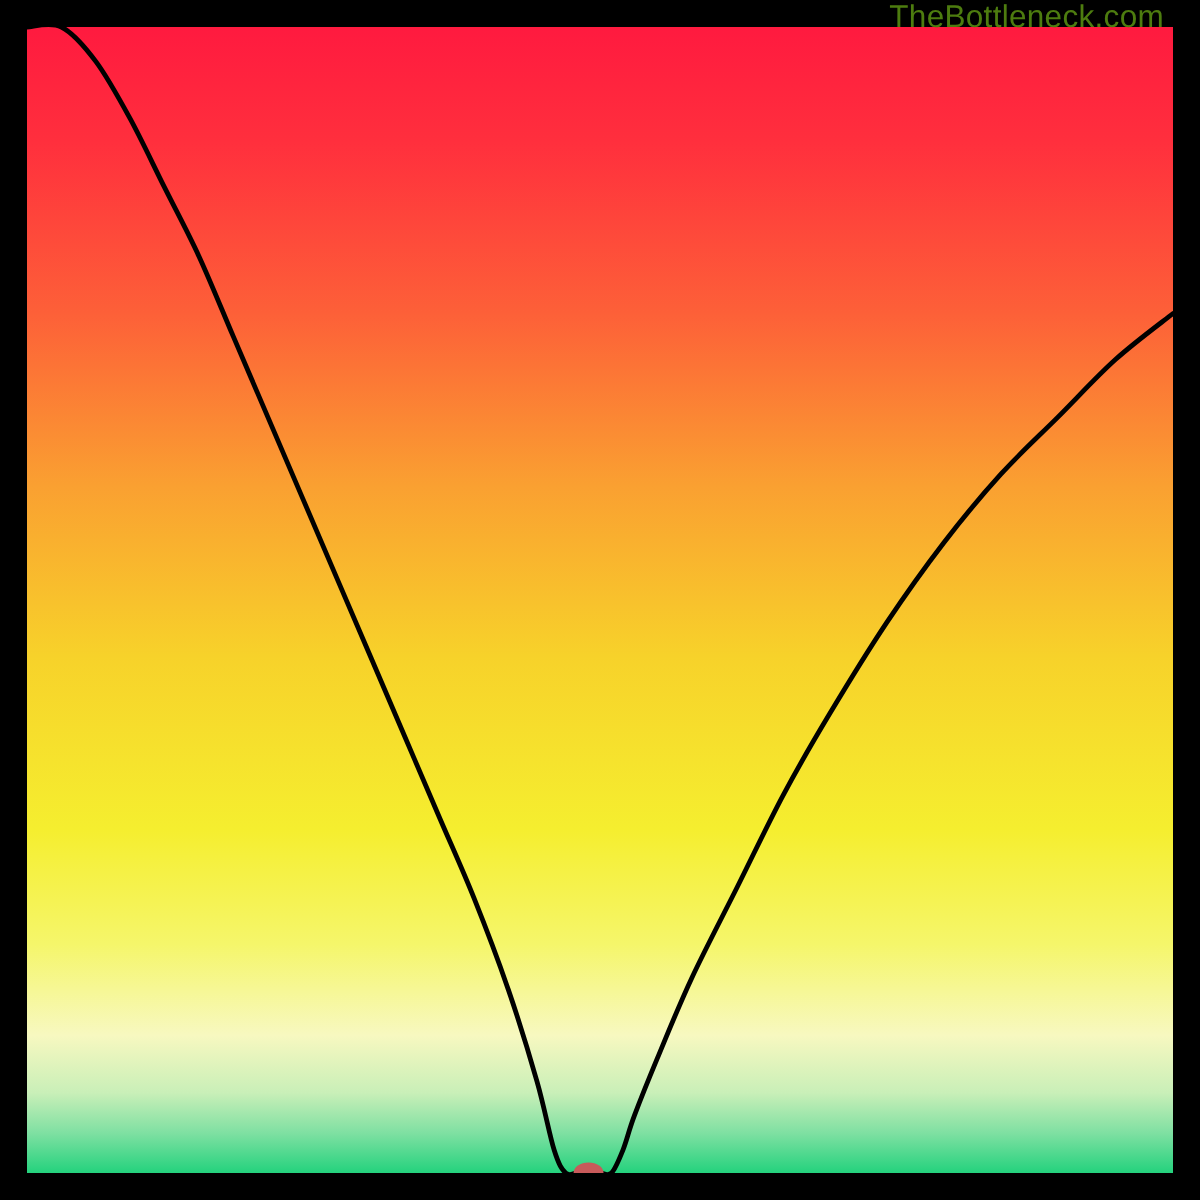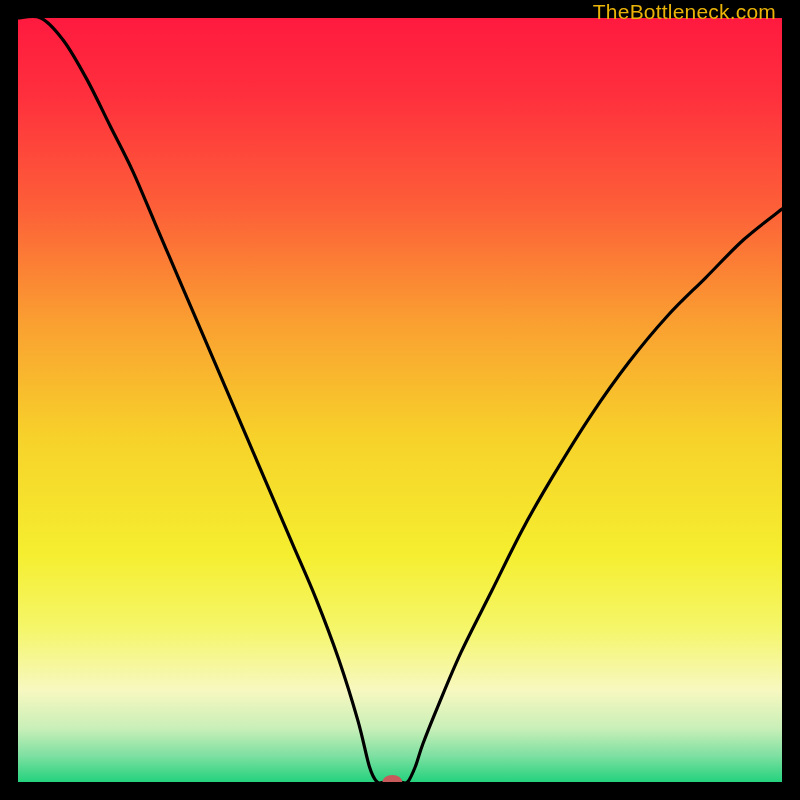--- a/index.html
+++ b/index.html
@@ -23,21 +23,21 @@
     position: absolute;
     left: 0;
     top: 0;
     width: 764px;
     height: 764px;
   }
   .watermark {
     position: absolute;
     top: 0px;
     right: 24px;
-    color: #eab308;
+    color: #4d7c0f;
     font-size: 21px;
     font-weight: 500;
     letter-spacing: 0.2px;
     user-select: none;
   }
 </style>
 </head>
 <body>
 
 <div class="frame">

